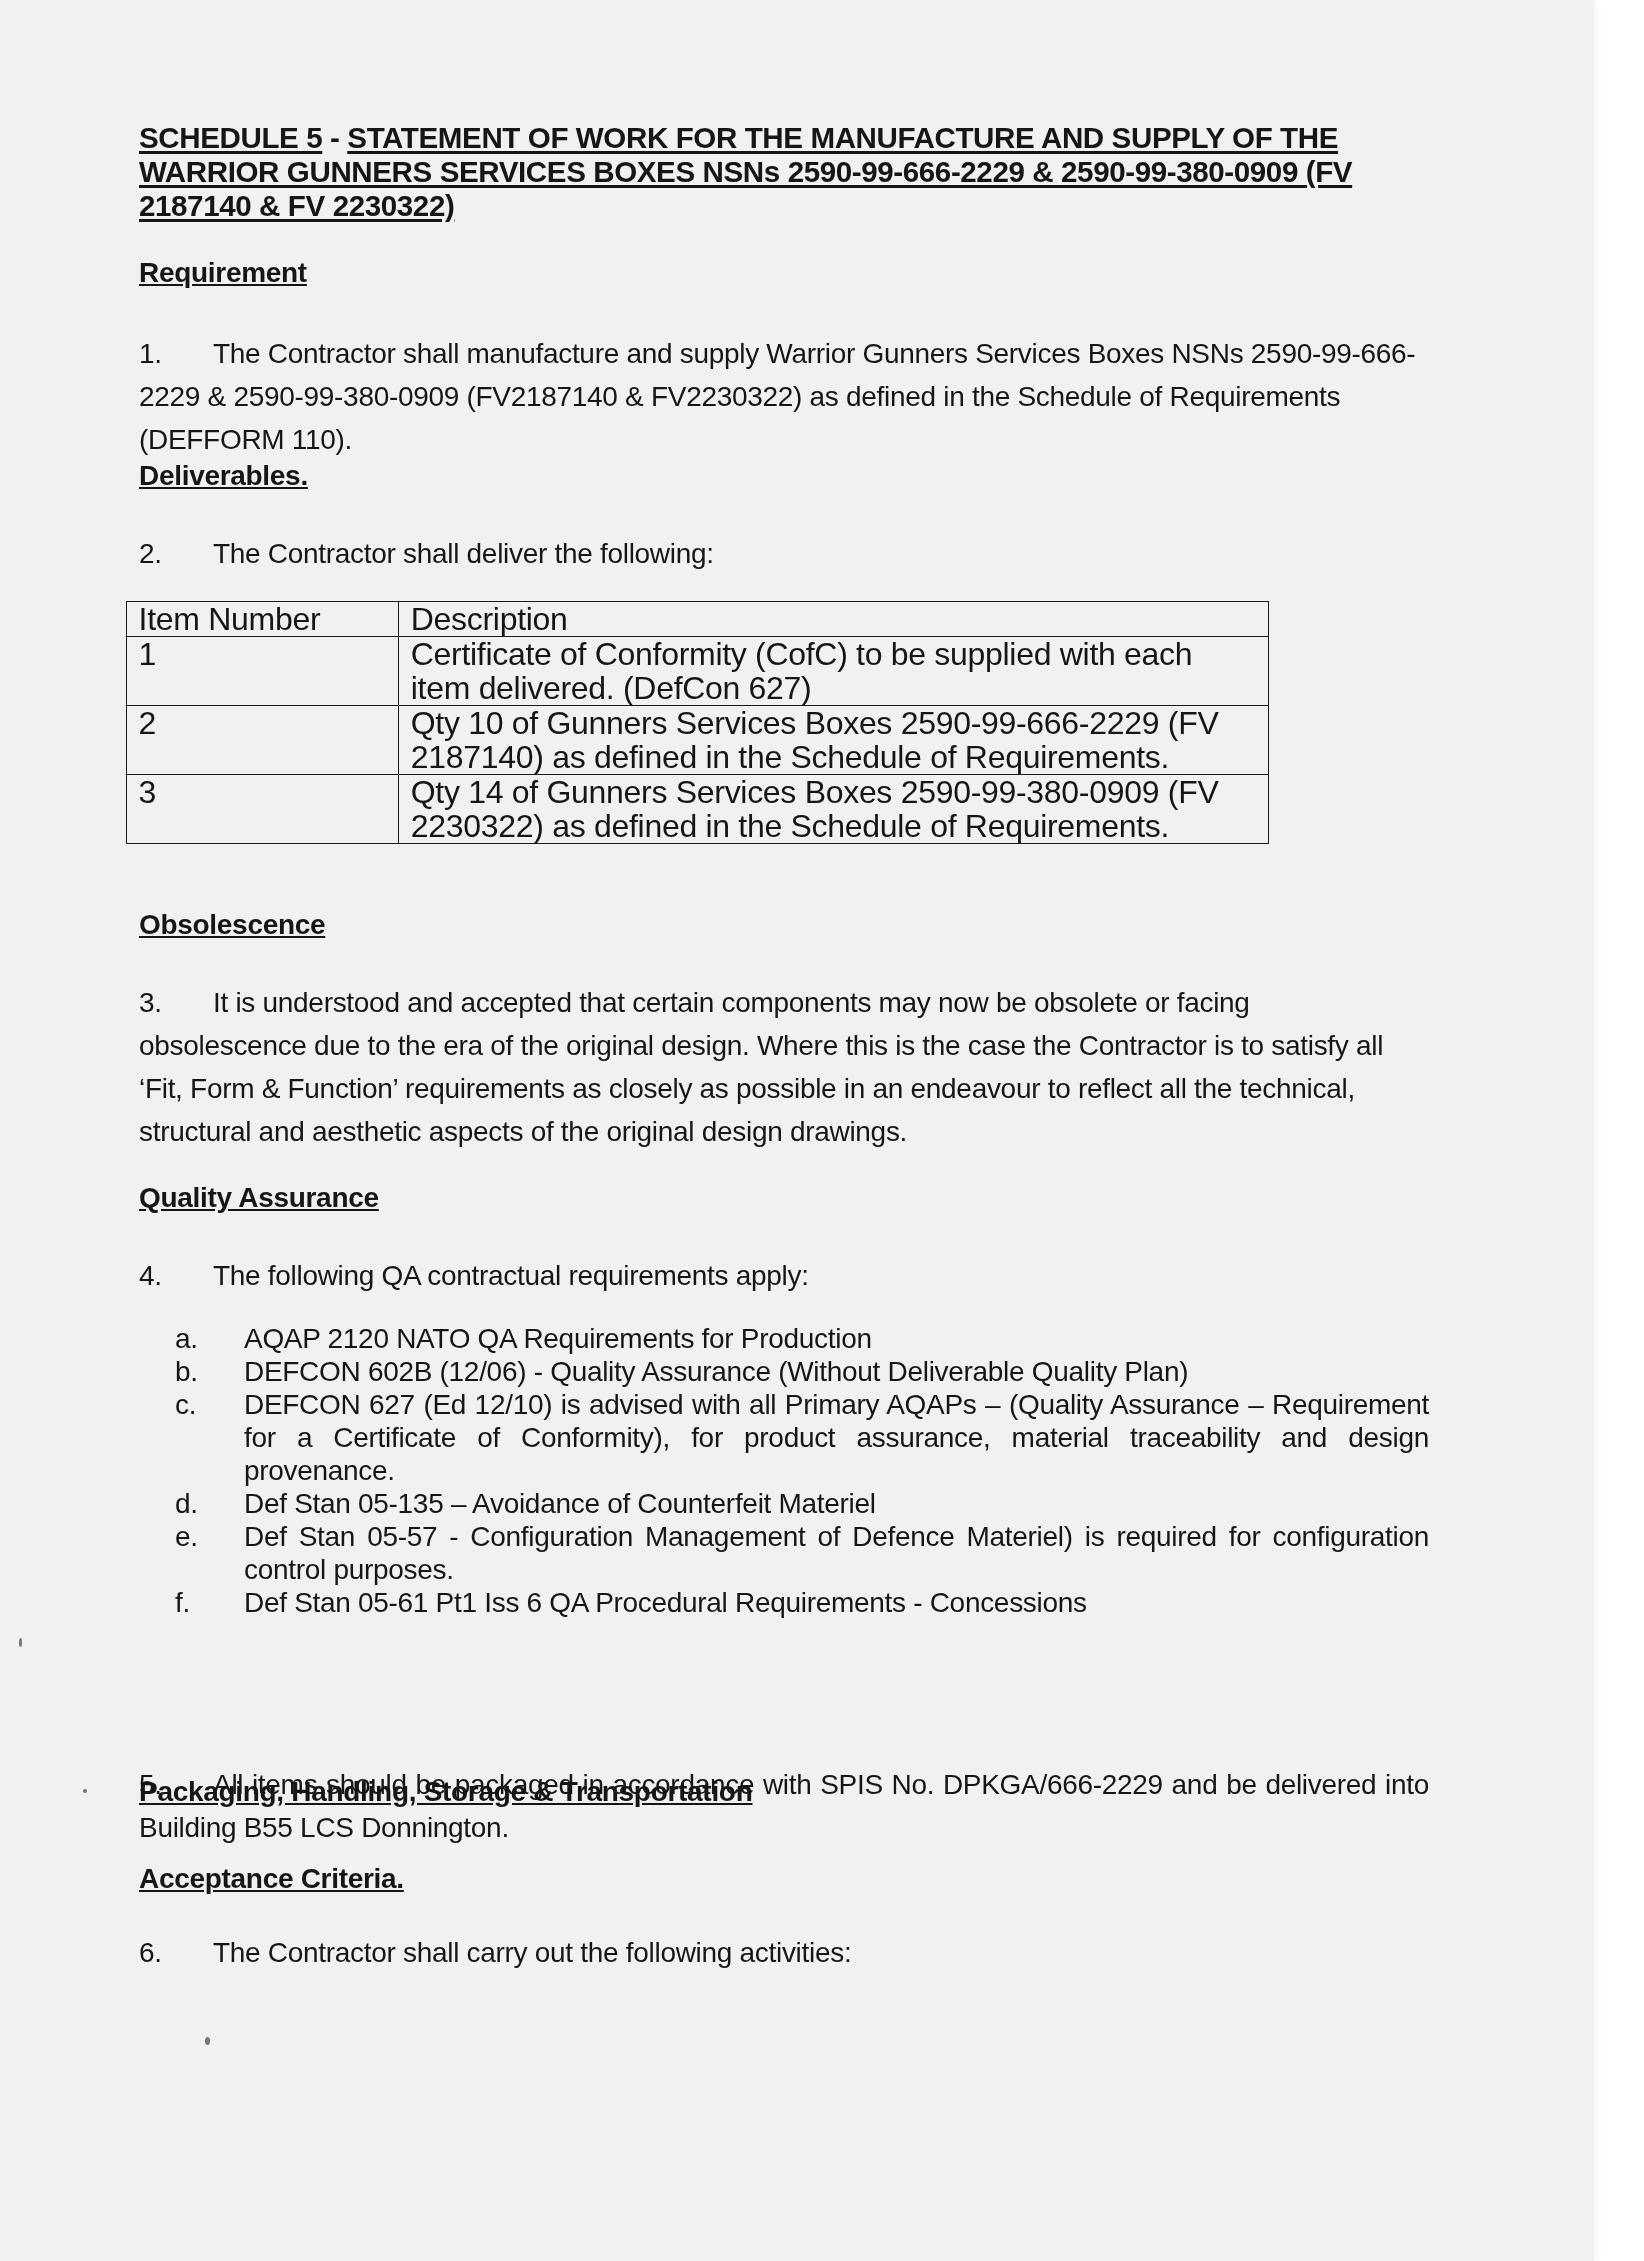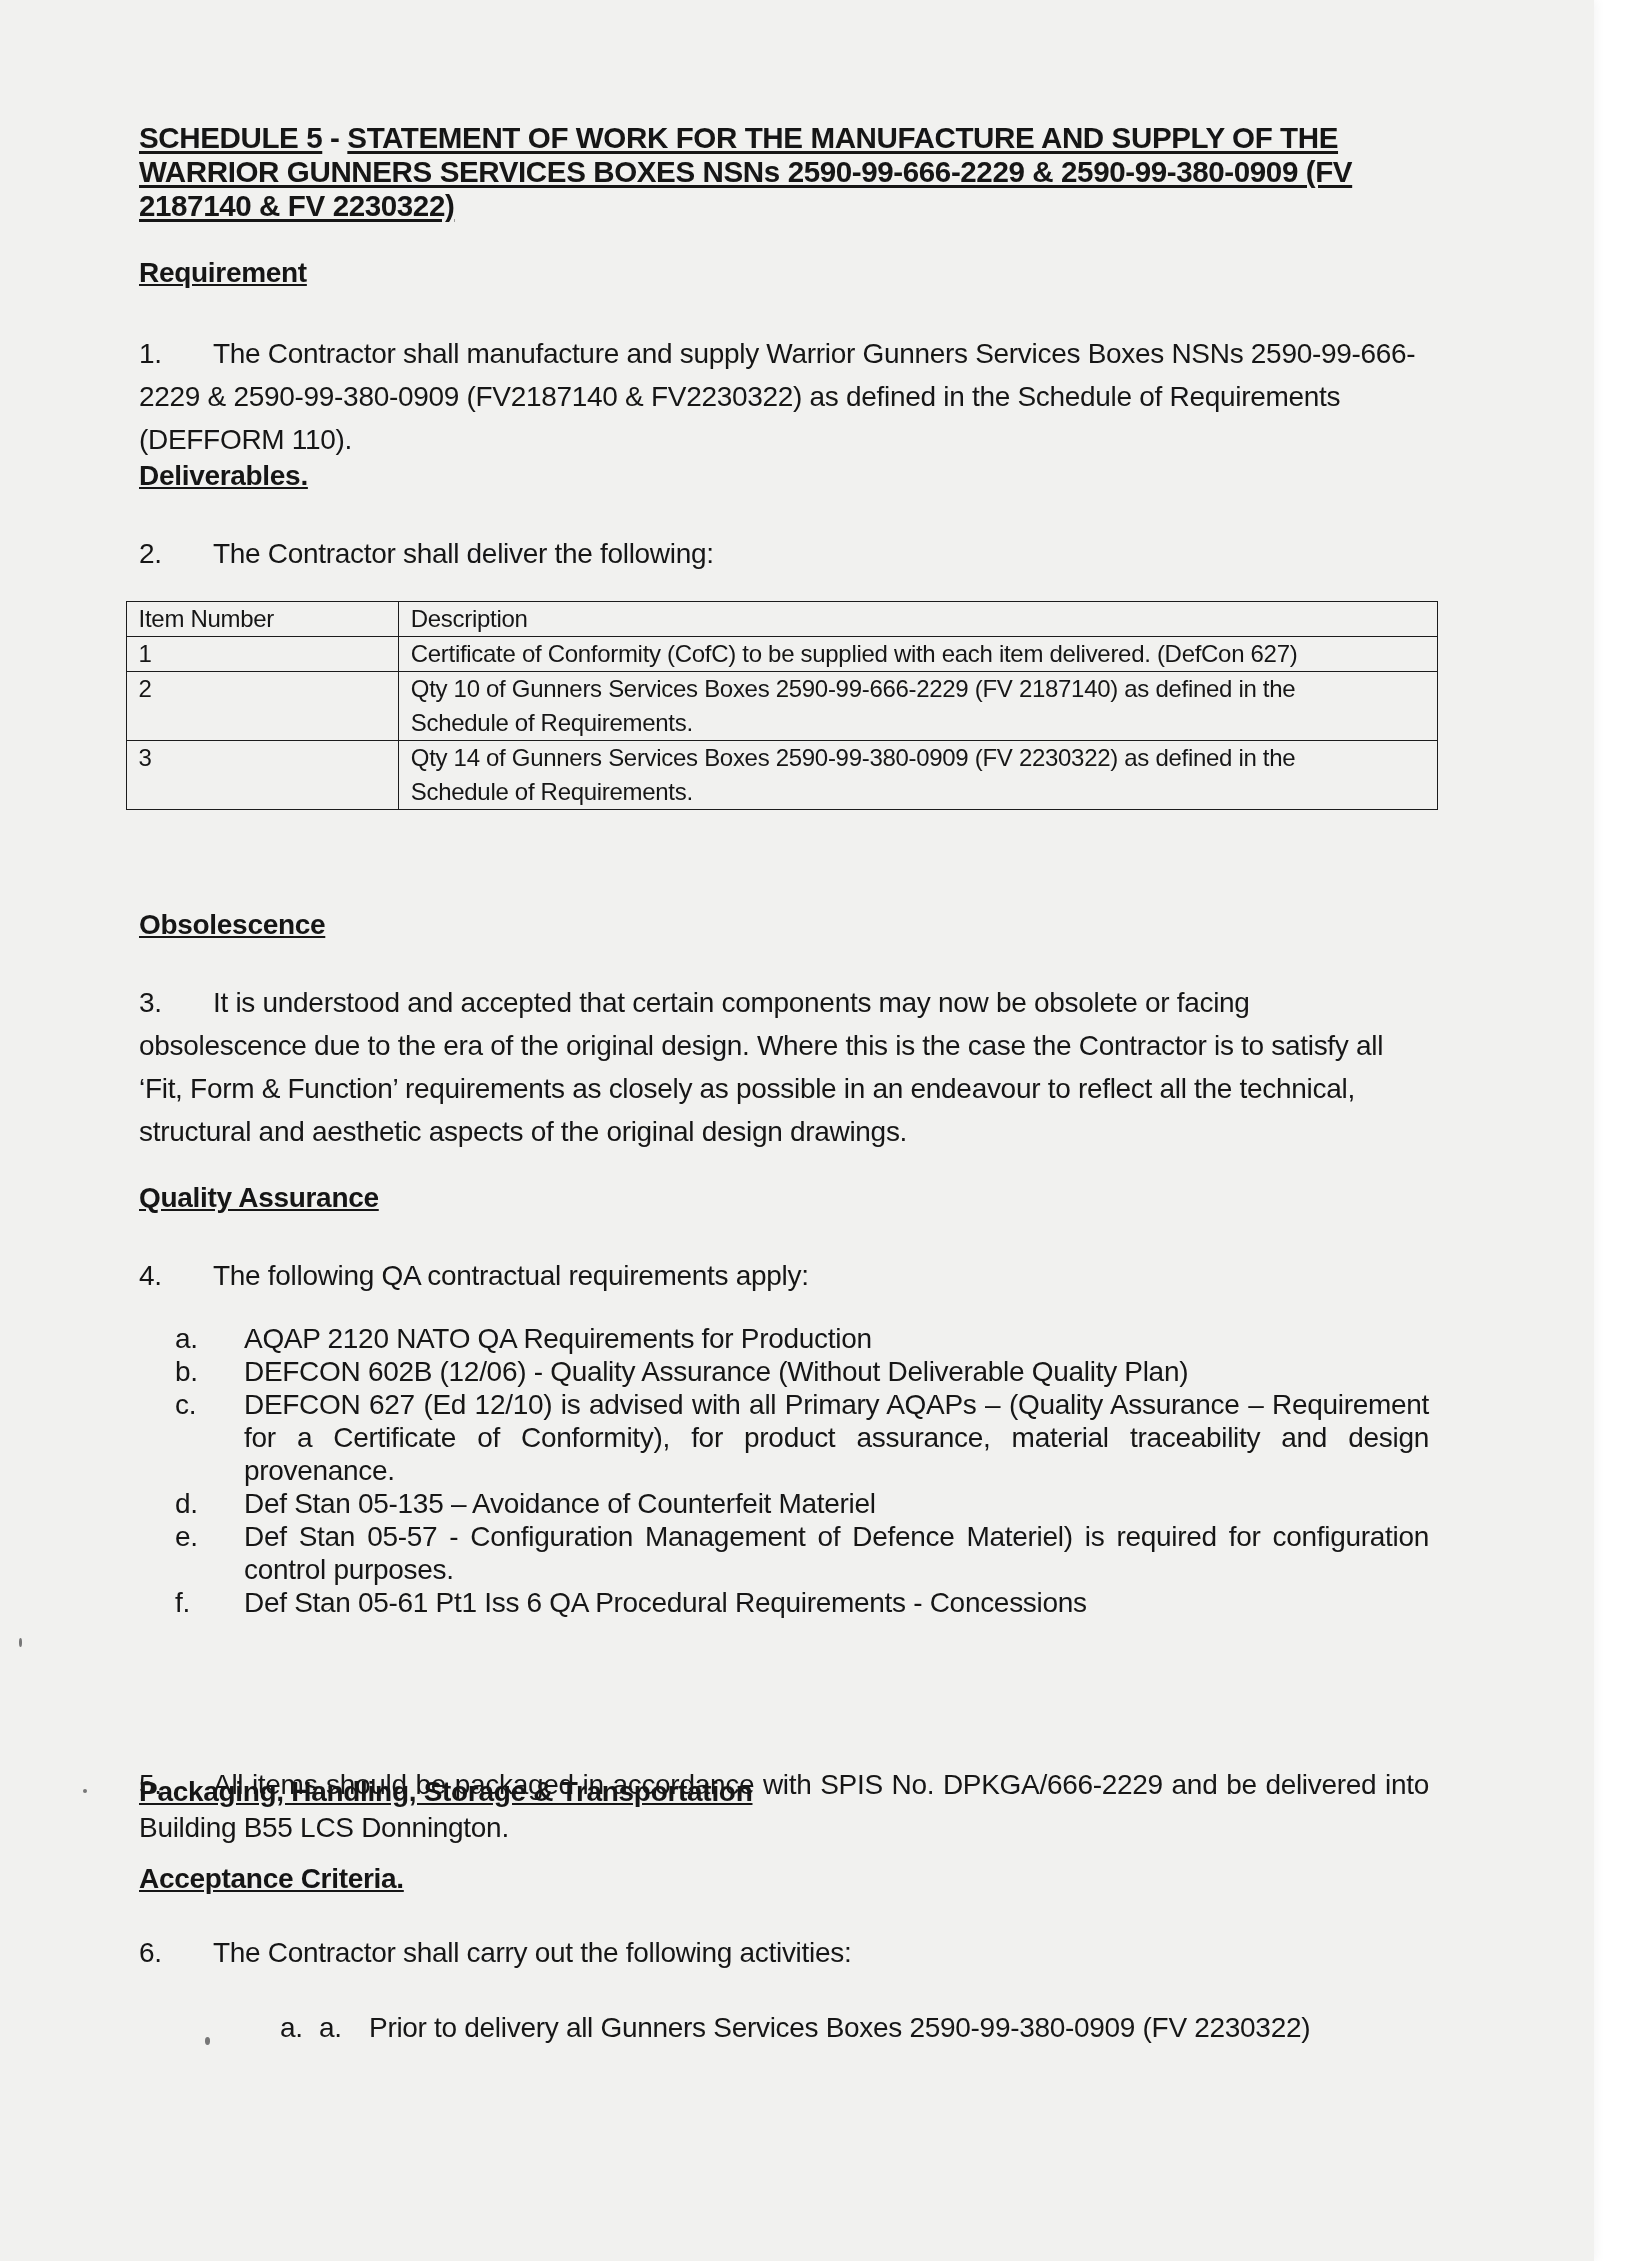--- a/index.html
+++ b/index.html
@@ -27,22 +27,22 @@
     text-decoration: underline;
   }
   .p {
     font-size: 28px; line-height: 43px; left: 139px; width: 1290px;
     letter-spacing: -0.3px;
   }
   .p .num { display: inline-block; width: 74px; }
   .justify { text-align: justify; text-align-last: left; }
   
   table.deliv {
-    position: absolute; left: 126px; top: 601px; width: 1312px;
-    border-collapse: collapse; font-size: 24px; line-height: 34px; letter-spacing: -0.3px;
+    position: absolute; left: 126px; top: 601px; width: 1143px;
+    border-collapse: collapse; font-size: 32px; line-height: 34px; letter-spacing: -0.3px;
   }
   table.deliv td, table.deliv th {
     border: 1.9px solid #1c1c1c; vertical-align: top; padding: 0 11.6px; text-align: left; font-weight: normal;
   }
   table.deliv th { height: 34px; }
   table.deliv .c1 { width: 248px; }
   
   .qa { left: 175px; width: 1254px; font-size: 28px; line-height: 33px; letter-spacing: -0.3px; }
   .qa-item { display: flex; }
   .qa-item .lbl { width: 59px; flex: 0 0 59px; }
@@ -136,21 +136,18 @@
 <div class="abs p justify" style="top:1763px">
   <span class="num">5.</span><span>All items should be packaged in accordance with SPIS No. DPKGA/666-2229 and be delivered into Building B55 LCS Donnington.</span>
 </div>
 
 <div class="abs h" style="top:1863px">Acceptance Criteria.</div>
 <div class="abs p" style="top:1931px">
   <span class="num">6.</span><span>The Contractor shall carry out the following activities:</span>
 </div>
 
 <div class="abs acc" style="top:2012px">
-  <div>
-    <span class="lbl">a.</span><span class="lbl2">a.</span><span>Prior to delivery all Gunners Services Boxes 2590-99-380-0909 (FV 2230322)</span>
-  </div>
 </div>
 
 <div class="speck" style="left:205px; top:2037px; width:5.2px; height:7.7px;"></div>
 <div class="speck" style="left:83px; top:1789px; width:3.9px; height:3.9px;"></div>
 <div class="speck" style="left:19.3px; top:1638px; width:3.2px; height:9px;"></div>
 
 
 </body></html>

